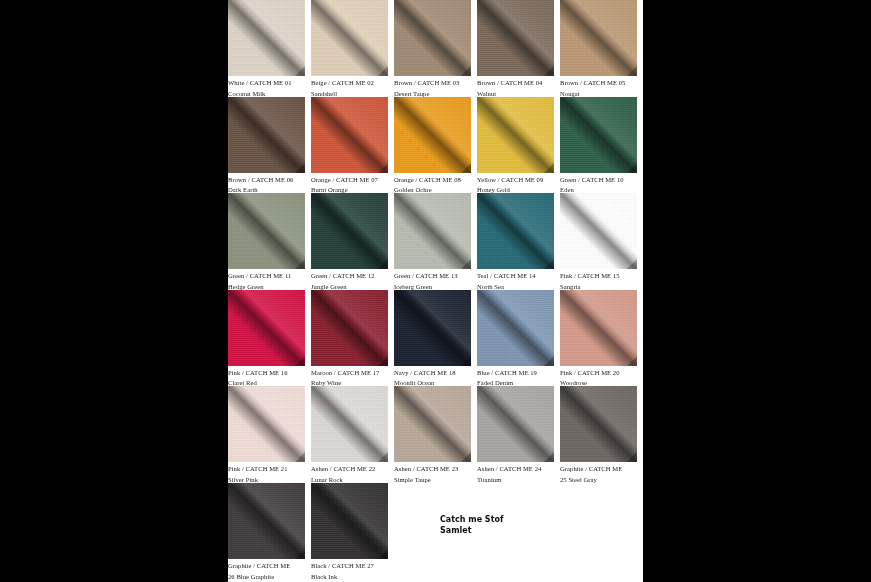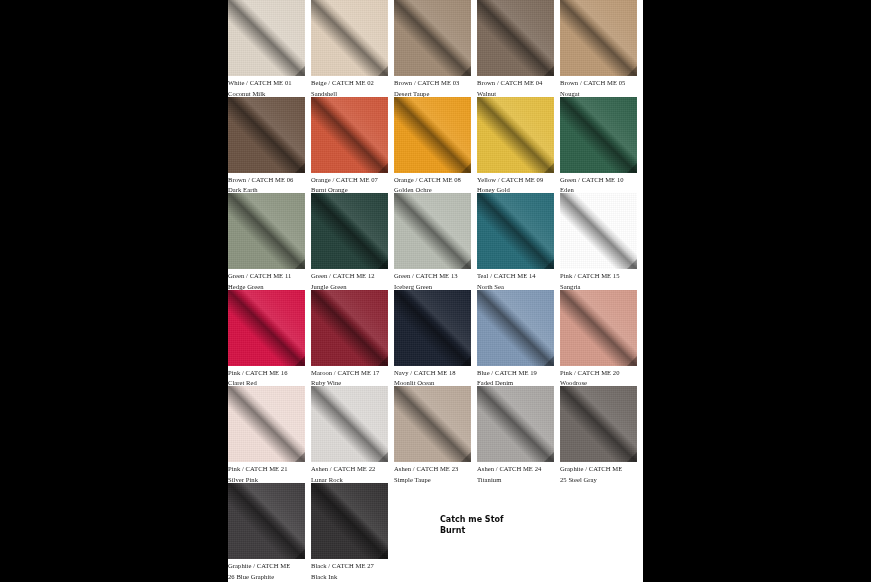--- a/index.html
+++ b/index.html
@@ -432,16 +432,16 @@
             <div class="corner"></div>
           </div>
           <div class="caption">
             <span class="l1">Black / CATCH ME 27</span>
             <span class="l2">Black Ink</span>
           </div>
         </div>
       </div>
     <div id="brand">
       <span>Catch me Stof</span>
-      <span>Burnt</span>
+      <span>Samlet</span>
     </div>
   </div>
 </div>
 
 </body></html>

